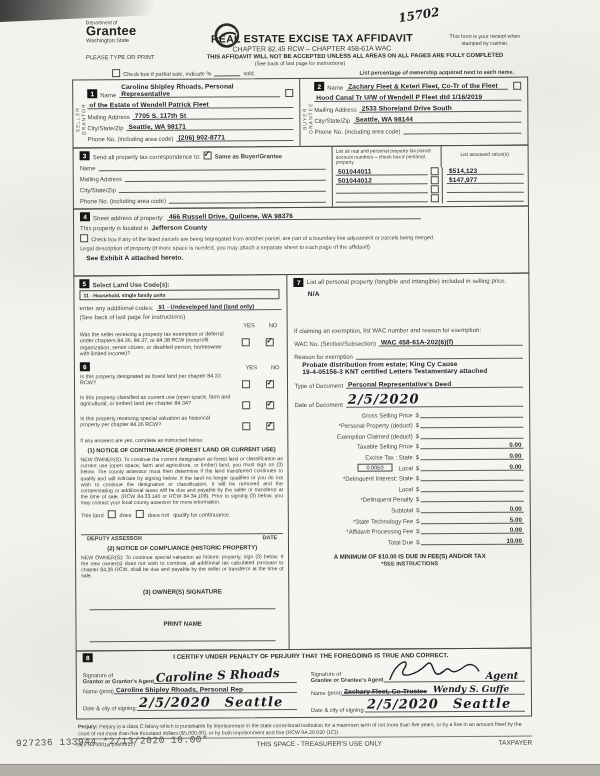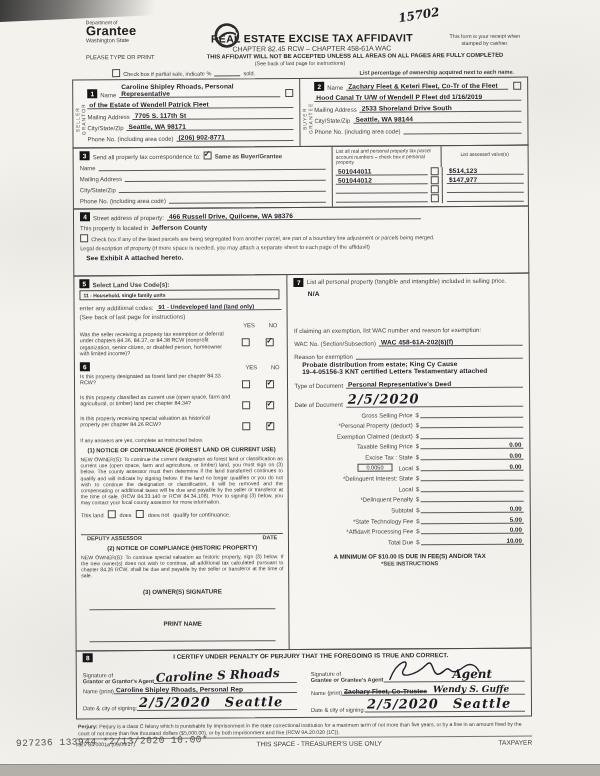--- a/index.html
+++ b/index.html
@@ -582,21 +582,21 @@
         </div>
         <div class="cert-col">
           <div class="sigline" style="height:20px;">
             <span class="siglbl">
               <span>Signature of</span><br><span class="b">Grantee or Grantee's Agent</span>
             </span>
             <span class="fill" style="height:16px;position:relative;">
               <svg class="sig-svg" width="96" height="26" viewBox="0 0 96 26">
                 <path d="M4 22 C12 2, 26 0, 18 12 C12 22, 30 18, 40 8 C50 -2, 44 26, 58 14 C66 6, 62 22, 78 10 C84 5, 90 8, 93 14" fill="none" stroke="#20202a" stroke-width="1.4" stroke-linecap="round"></path>
               </svg>
-              <span class="hw" style="font-size:12px;margin-left:67px;">Agent</span>
+              <span class="hw" style="font-size:10px;margin-left:100px;">Agent</span>
             </span>
           </div>
           <div class="sigline">
             <span class="siglbl">Name (print)</span>
             <span class="fill">
               <span class="typed strike">Zachary Fleet, Co-Trustee</span>
               <span class="hw hw-name" style="margin-left:6px;white-space:nowrap;">Wendy S. Guffe</span>
             </span>
           </div>
           <div class="sigline" style="height:15px;">

